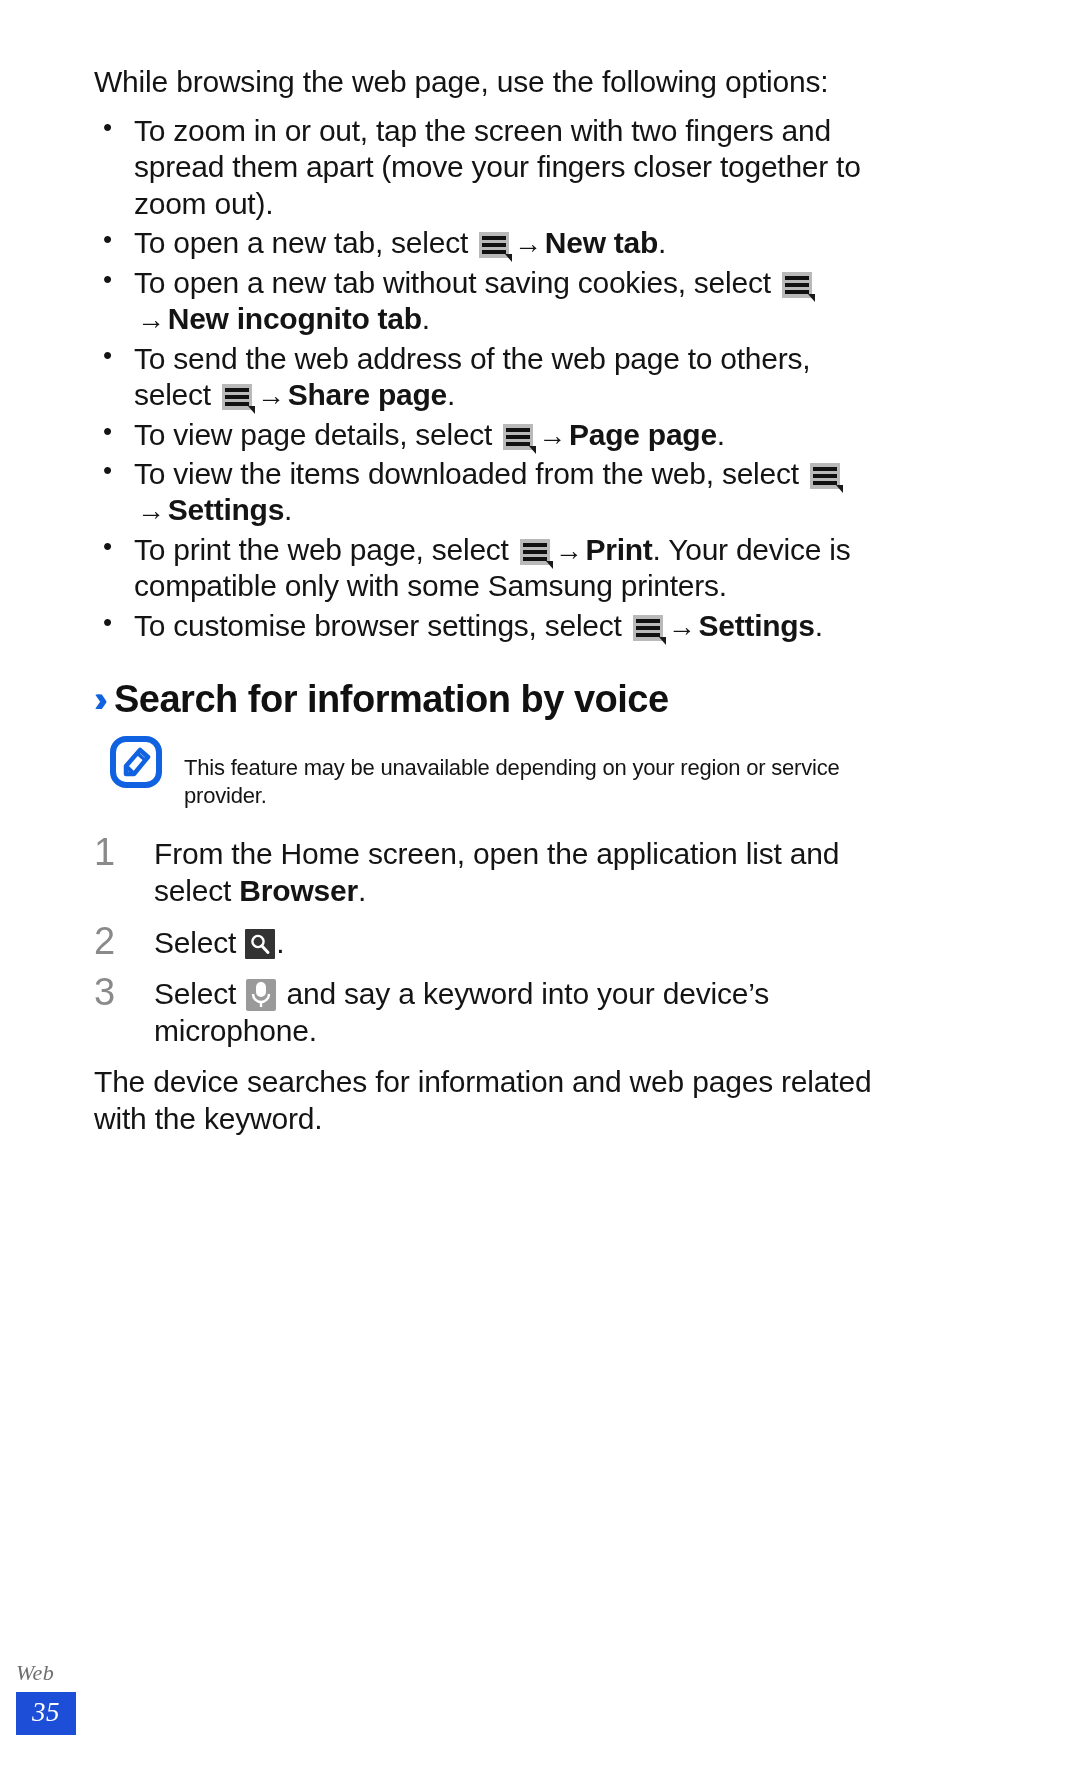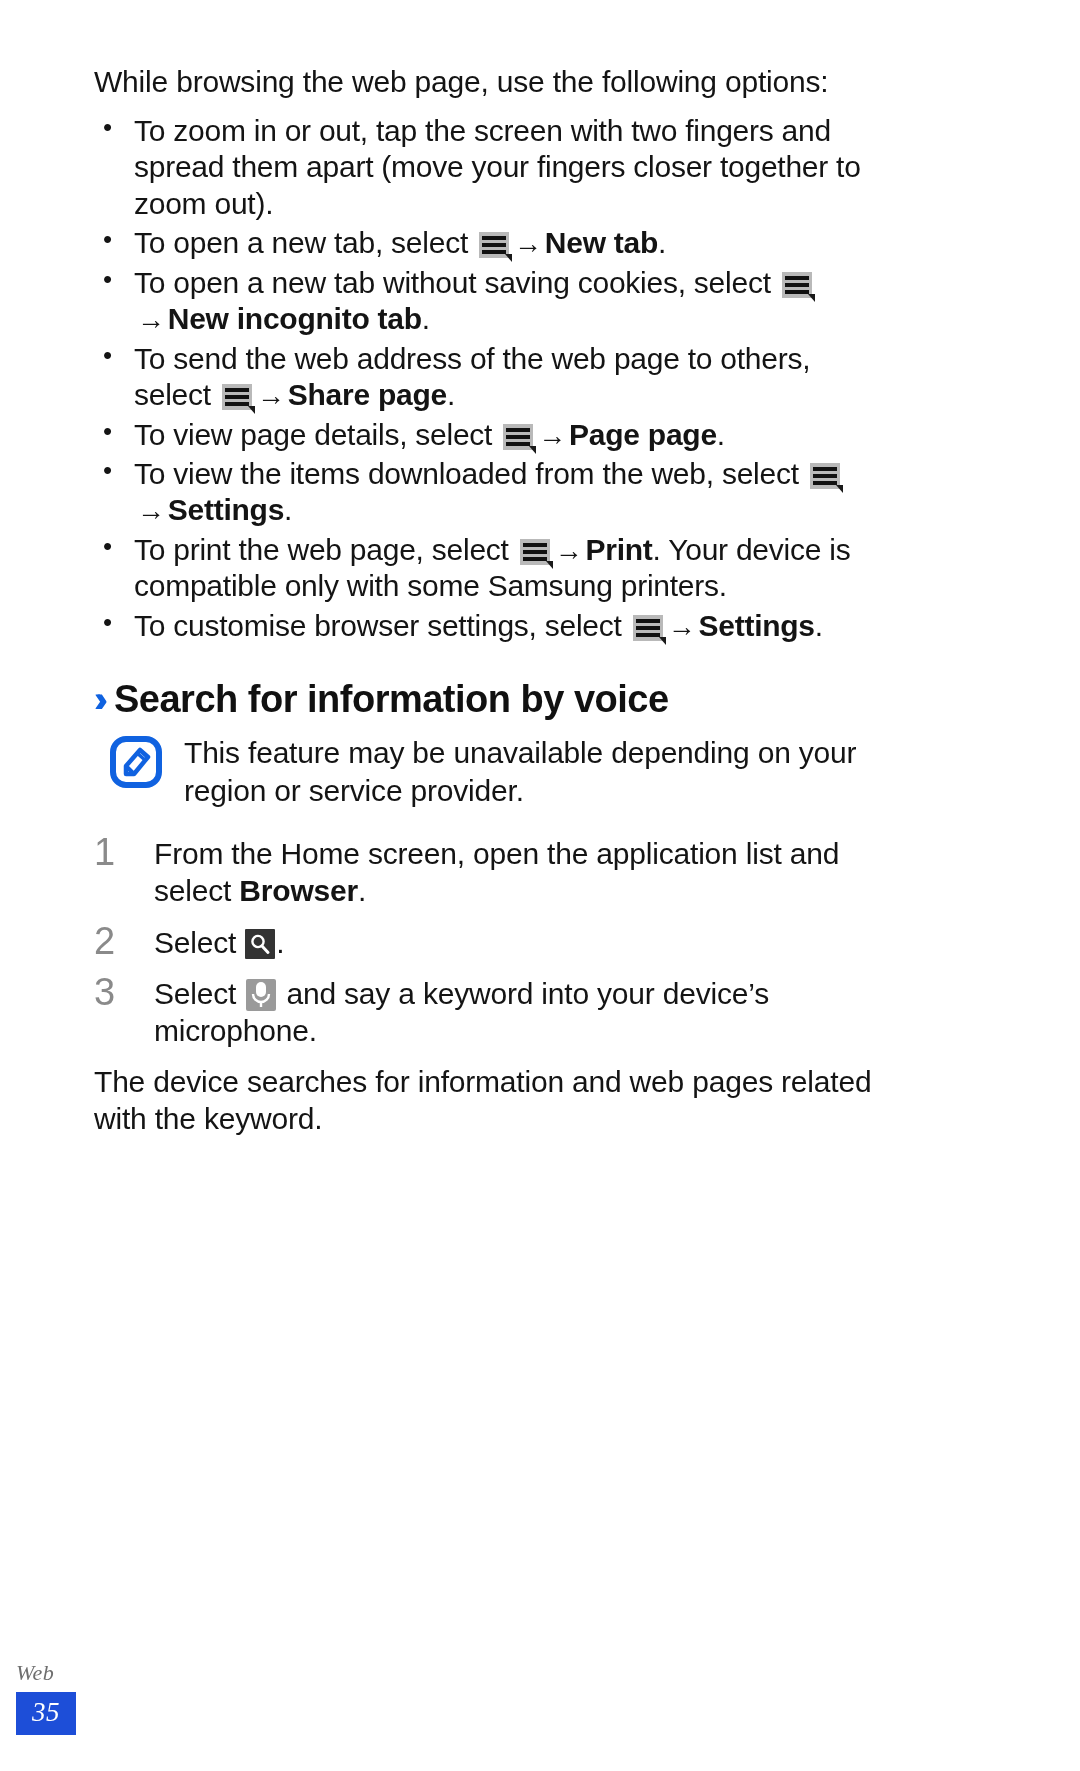--- a/index.html
+++ b/index.html
@@ -138,25 +138,26 @@
     padding-left: 16px;
   }
   .note-icon {
     flex: 0 0 auto;
     width: 52px;
     height: 52px;
     margin-right: 22px;
     margin-top: 4px;
   }
   .note-text {
-    font-size: 30px;
+    font-size: 22px;
     line-height: 1.25;
     letter-spacing: -0.2px;
     color: #141414;
     padding-top: 2px;
+    margin-top: 20px;
   }
 
   
   ol.steps {
     list-style: none;
     margin: 0;
     padding: 0;
     counter-reset: stepnum;
   }
   ol.steps > li {

